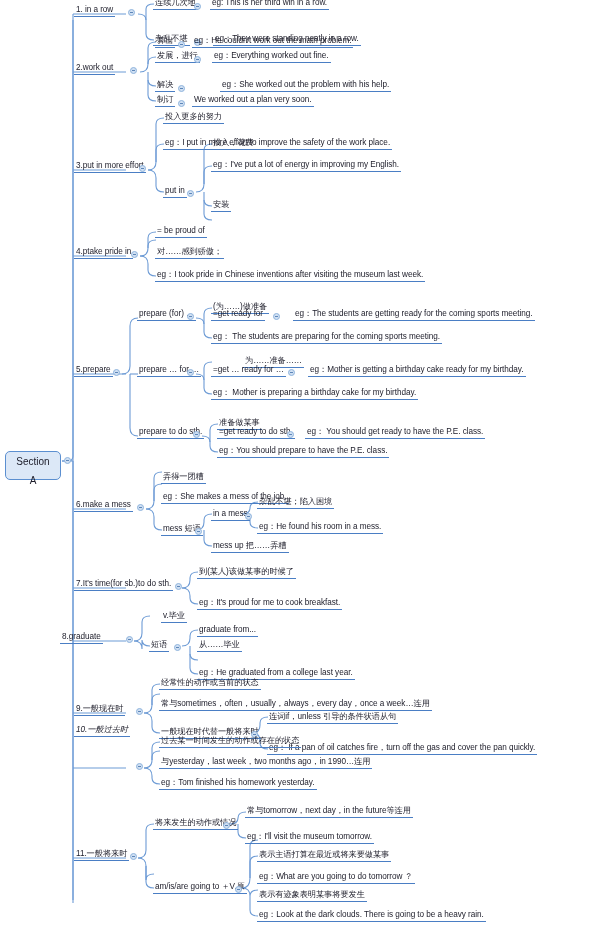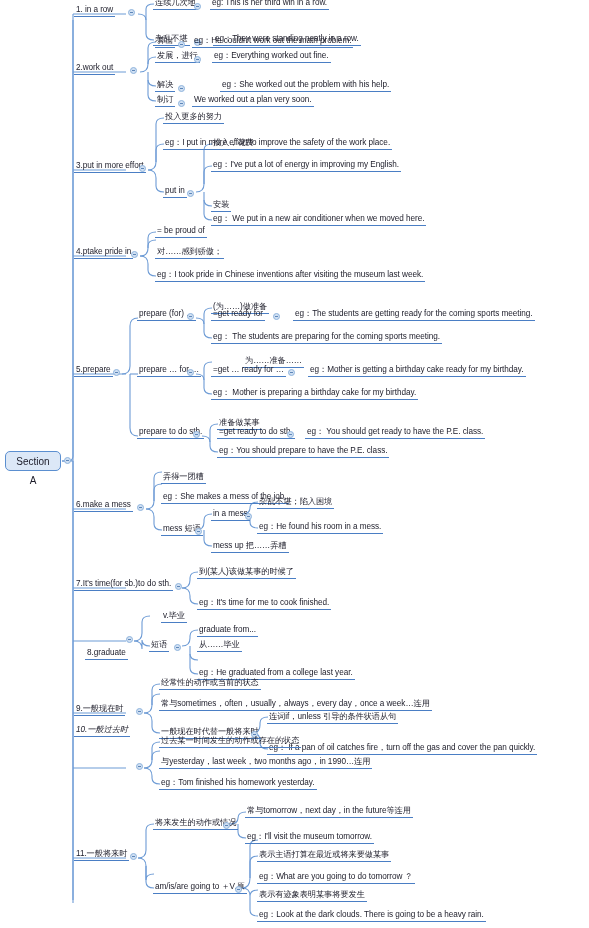--- a/index.html
+++ b/index.html
@@ -153,21 +153,21 @@
       <path d="M230,824 Q238,824 238,818 L238,818 Q238,812 246,812"></path>
       <path d="M238,824 Q238,830 238,832 Q238,838 246,838"></path>
 
       <path d="M242,888 Q250,888 250,878 L250,862 Q250,856 258,856"></path>
       <path d="M250,878 L250,846 Q250,840 258,840"></path>
       <path d="M242,888 Q250,888 250,896 L250,896 Q250,890 258,890"></path>
       <path d="M250,896 L250,910 Q250,916 258,916"></path>
     </g>
   </svg>
 
-  <div class="root" style="left:5px;top:451px;width:56px;height:20px;">Section A</div>
+  <div class="root" style="left:5px;top:451px;width:56px;height:29px;">Section A</div>
   <div class="tog" style="left:64px;top:457px;"></div>
 
   <div class="node" style="left:74px;top:4px;">1. in a row</div>
   <div class="tog" style="left:128px;top:9px;"></div>
 
   <div class="node" style="left:153px;top:-3px;">连续几次地</div>
   <div class="tog" style="left:194px;top:3px;"></div>
   <div class="node" style="left:210px;top:-3px;">eg: This is her third win in a row.</div>
 
   <div class="node" style="left:153px;top:33px;">杂乱不堪</div>
@@ -198,21 +198,20 @@
 
   <div class="node" style="left:163px;top:111px;">投入更多的努力</div>
   <div class="node" style="left:163px;top:137px;">eg：I put in more effort to improve the safety of the work place.</div>
 
   <div class="node" style="left:163px;top:185px;">put in</div>
   <div class="tog" style="left:187px;top:190px;"></div>
 
   <div class="node" style="left:211px;top:137px;">投入，花费</div>
   <div class="node" style="left:211px;top:159px;">eg：I've put a lot of energy in improving my English.</div>
   <div class="node" style="left:211px;top:199px;">安装</div>
-  <div class="node" style="left:211px;top:213px;">eg： We put in a new air conditioner when we moved here.</div>
 
   <div class="node" style="left:74px;top:246px;">4.ptake pride in</div>
   <div class="tog" style="left:131px;top:251px;"></div>
 
   <div class="node" style="left:155px;top:225px;">= be proud of</div>
   <div class="node" style="left:155px;top:246px;">对……感到骄傲；</div>
   <div class="node" style="left:155px;top:269px;">eg：I took pride in Chinese inventions after visiting the museum last week.</div>
 
   <div class="node" style="left:74px;top:364px;">5.prepare</div>
   <div class="tog" style="left:113px;top:369px;"></div>
@@ -254,23 +253,23 @@
   <div class="tog" style="left:245px;top:513px;"></div>
   <div class="node" style="left:257px;top:496px;">杂乱不堪；陷入困境</div>
   <div class="node" style="left:257px;top:521px;">eg：He found his room in a mess.</div>
 
   <div class="node" style="left:211px;top:540px;">mess up 把……弄糟</div>
 
   <div class="node" style="left:74px;top:578px;">7.It's time(for sb.)to do sth.</div>
   <div class="tog" style="left:175px;top:583px;"></div>
 
   <div class="node" style="left:197px;top:566px;">到(某人)该做某事的时候了</div>
-  <div class="node" style="left:197px;top:597px;">eg：It's time for me to cook finished.</div>
-
-  <div class="node" style="left:85px;top:631px;margin-top:16px;">8.graduate</div>
+  <div class="node" style="left:197px;top:597px;">eg：It's proud for me to cook breakfast.</div>
+
+  <div class="node" style="left:60px;top:631px;">8.graduate</div>
   <div class="tog" style="left:126px;top:636px;"></div>
 
   <div class="node" style="left:149px;top:610px;margin-left:12px;">v.毕业</div>
 
   <div class="node" style="left:149px;top:639px;">短语</div>
   <div class="tog" style="left:174px;top:644px;"></div>
 
   <div class="node" style="left:197px;top:624px;">graduate from...</div>
   <div class="node" style="left:197px;top:639px;text-align:right;">从……毕业</div>
   <div class="node" style="left:197px;top:667px;">eg：He graduated from a college last year.</div>

